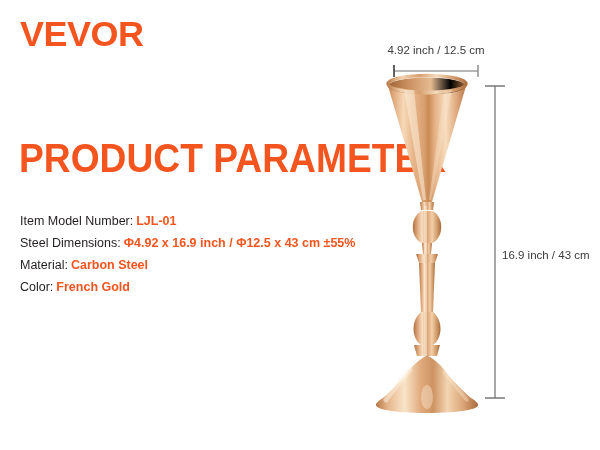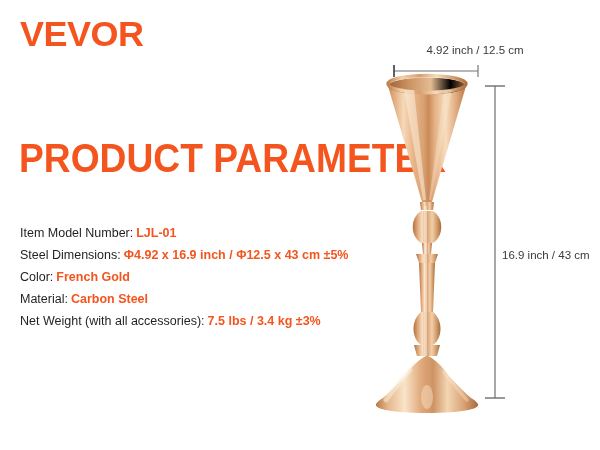--- a/index.html
+++ b/index.html
@@ -43,21 +43,21 @@
     color: #F4551E;
     transform: scaleX(0.93);
     transform-origin: left top;
     white-space: nowrap;
   }
 
   
   .spec-list {
     position: absolute;
     left: 20px;
-    top: 222px;
+    top: 210px;
     width: 370px;
   }
   .spec-row {
     font-size: 12.5px;
     line-height: 22px;
     color: #231f20;
     white-space: nowrap;
   }
   .spec-label { color: #231f20; }
   .spec-value { color: #F4551E; font-weight: bold; }
@@ -80,21 +80,20 @@
   
   .dim-top-label {
     position: absolute;
     left: 380px;
     top: 44px;
     width: 112px;
     text-align: center;
     font-size: 11.5px;
     color: #3a3a3a;
     white-space: nowrap;
-    margin-left: 39px;
   }
   .dim-right-label {
     position: absolute;
     left: 502px;
     top: 249px;
     font-size: 11.5px;
     color: #3a3a3a;
     white-space: nowrap;
   }
 </style>
@@ -103,30 +102,27 @@
 
 <div class="logo">VEVOR</div>
 
 <div class="page-title">PRODUCT PARAMETER</div>
 
 <div class="spec-list">
   <div class="spec-row">
     <span class="spec-label">Item Model Number:</span><span class="spec-gap"></span><span class="spec-value">LJL-01</span>
   </div>
   <div class="spec-row">
-    <span class="spec-label">Steel Dimensions:</span><span class="spec-gap"></span><span class="spec-value">Φ4.92 x 16.9 inch /  Φ12.5 x 43 cm ±5%</span>
+    <span class="spec-label">Steel Dimensions:</span><span class="spec-gap"></span><span class="spec-value">Φ4.92 x 16.9 inch /  Φ12.5 x 43 cm ±55%</span>
+  </div>
+  <div class="spec-row">
+    <span class="spec-label">Material:</span><span class="spec-gap"></span><span class="spec-value">Carbon Steel</span>
   </div>
   <div class="spec-row">
     <span class="spec-label">Color:</span><span class="spec-gap"></span><span class="spec-value">French Gold</span>
-  </div>
-  <div class="spec-row">
-    <span class="spec-label">Material:</span><span class="spec-gap"></span><span class="spec-value">Carbon Steel</span>
-  </div>
-  <div class="spec-row">
-    <span class="spec-label">Net Weight (with all accessories):</span><span class="spec-gap"></span><span class="spec-value">7.5 lbs / 3.4 kg ±3%</span>
   </div>
 </div>
 
 <div class="product-stage">
   <svg class="product-svg" width="260" height="400" viewBox="0 0 260 400">
     <defs>
 
       <linearGradient id="goldCone" x1="0" y1="0" x2="1" y2="0">
         <stop offset="0.00" stop-color="#C98B57"></stop>
         <stop offset="0.07" stop-color="#E0A87B"></stop>

